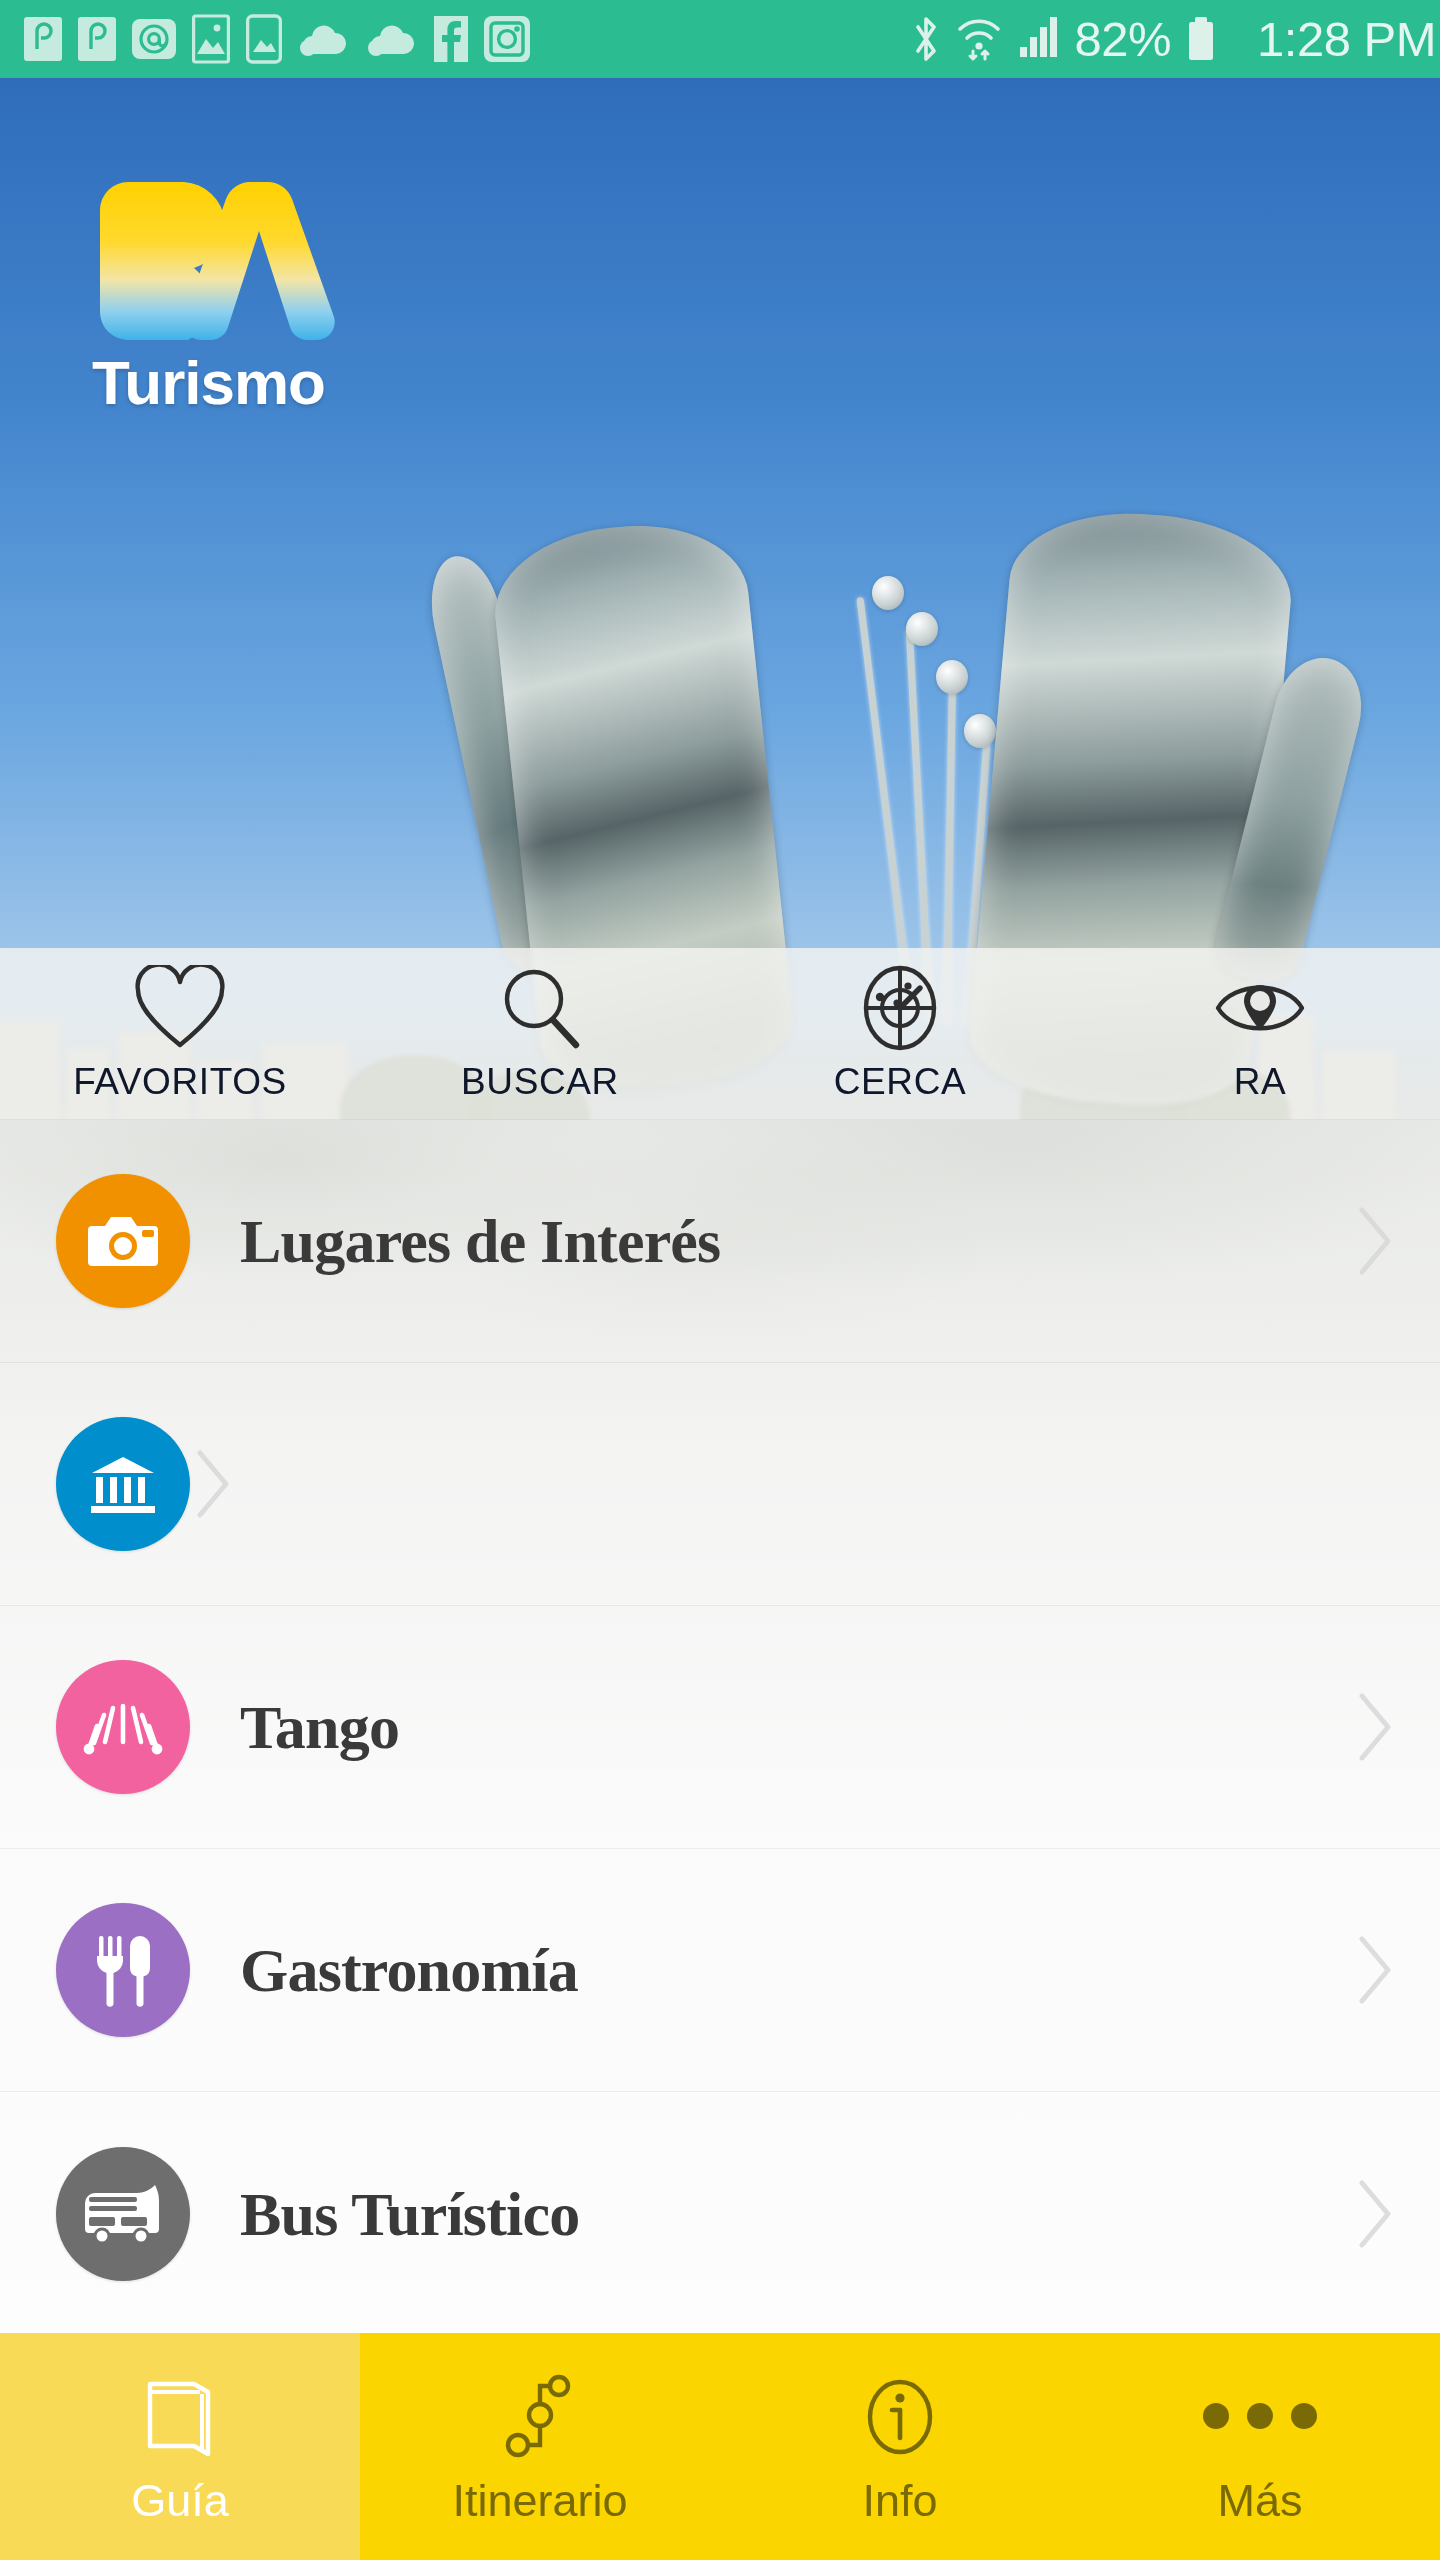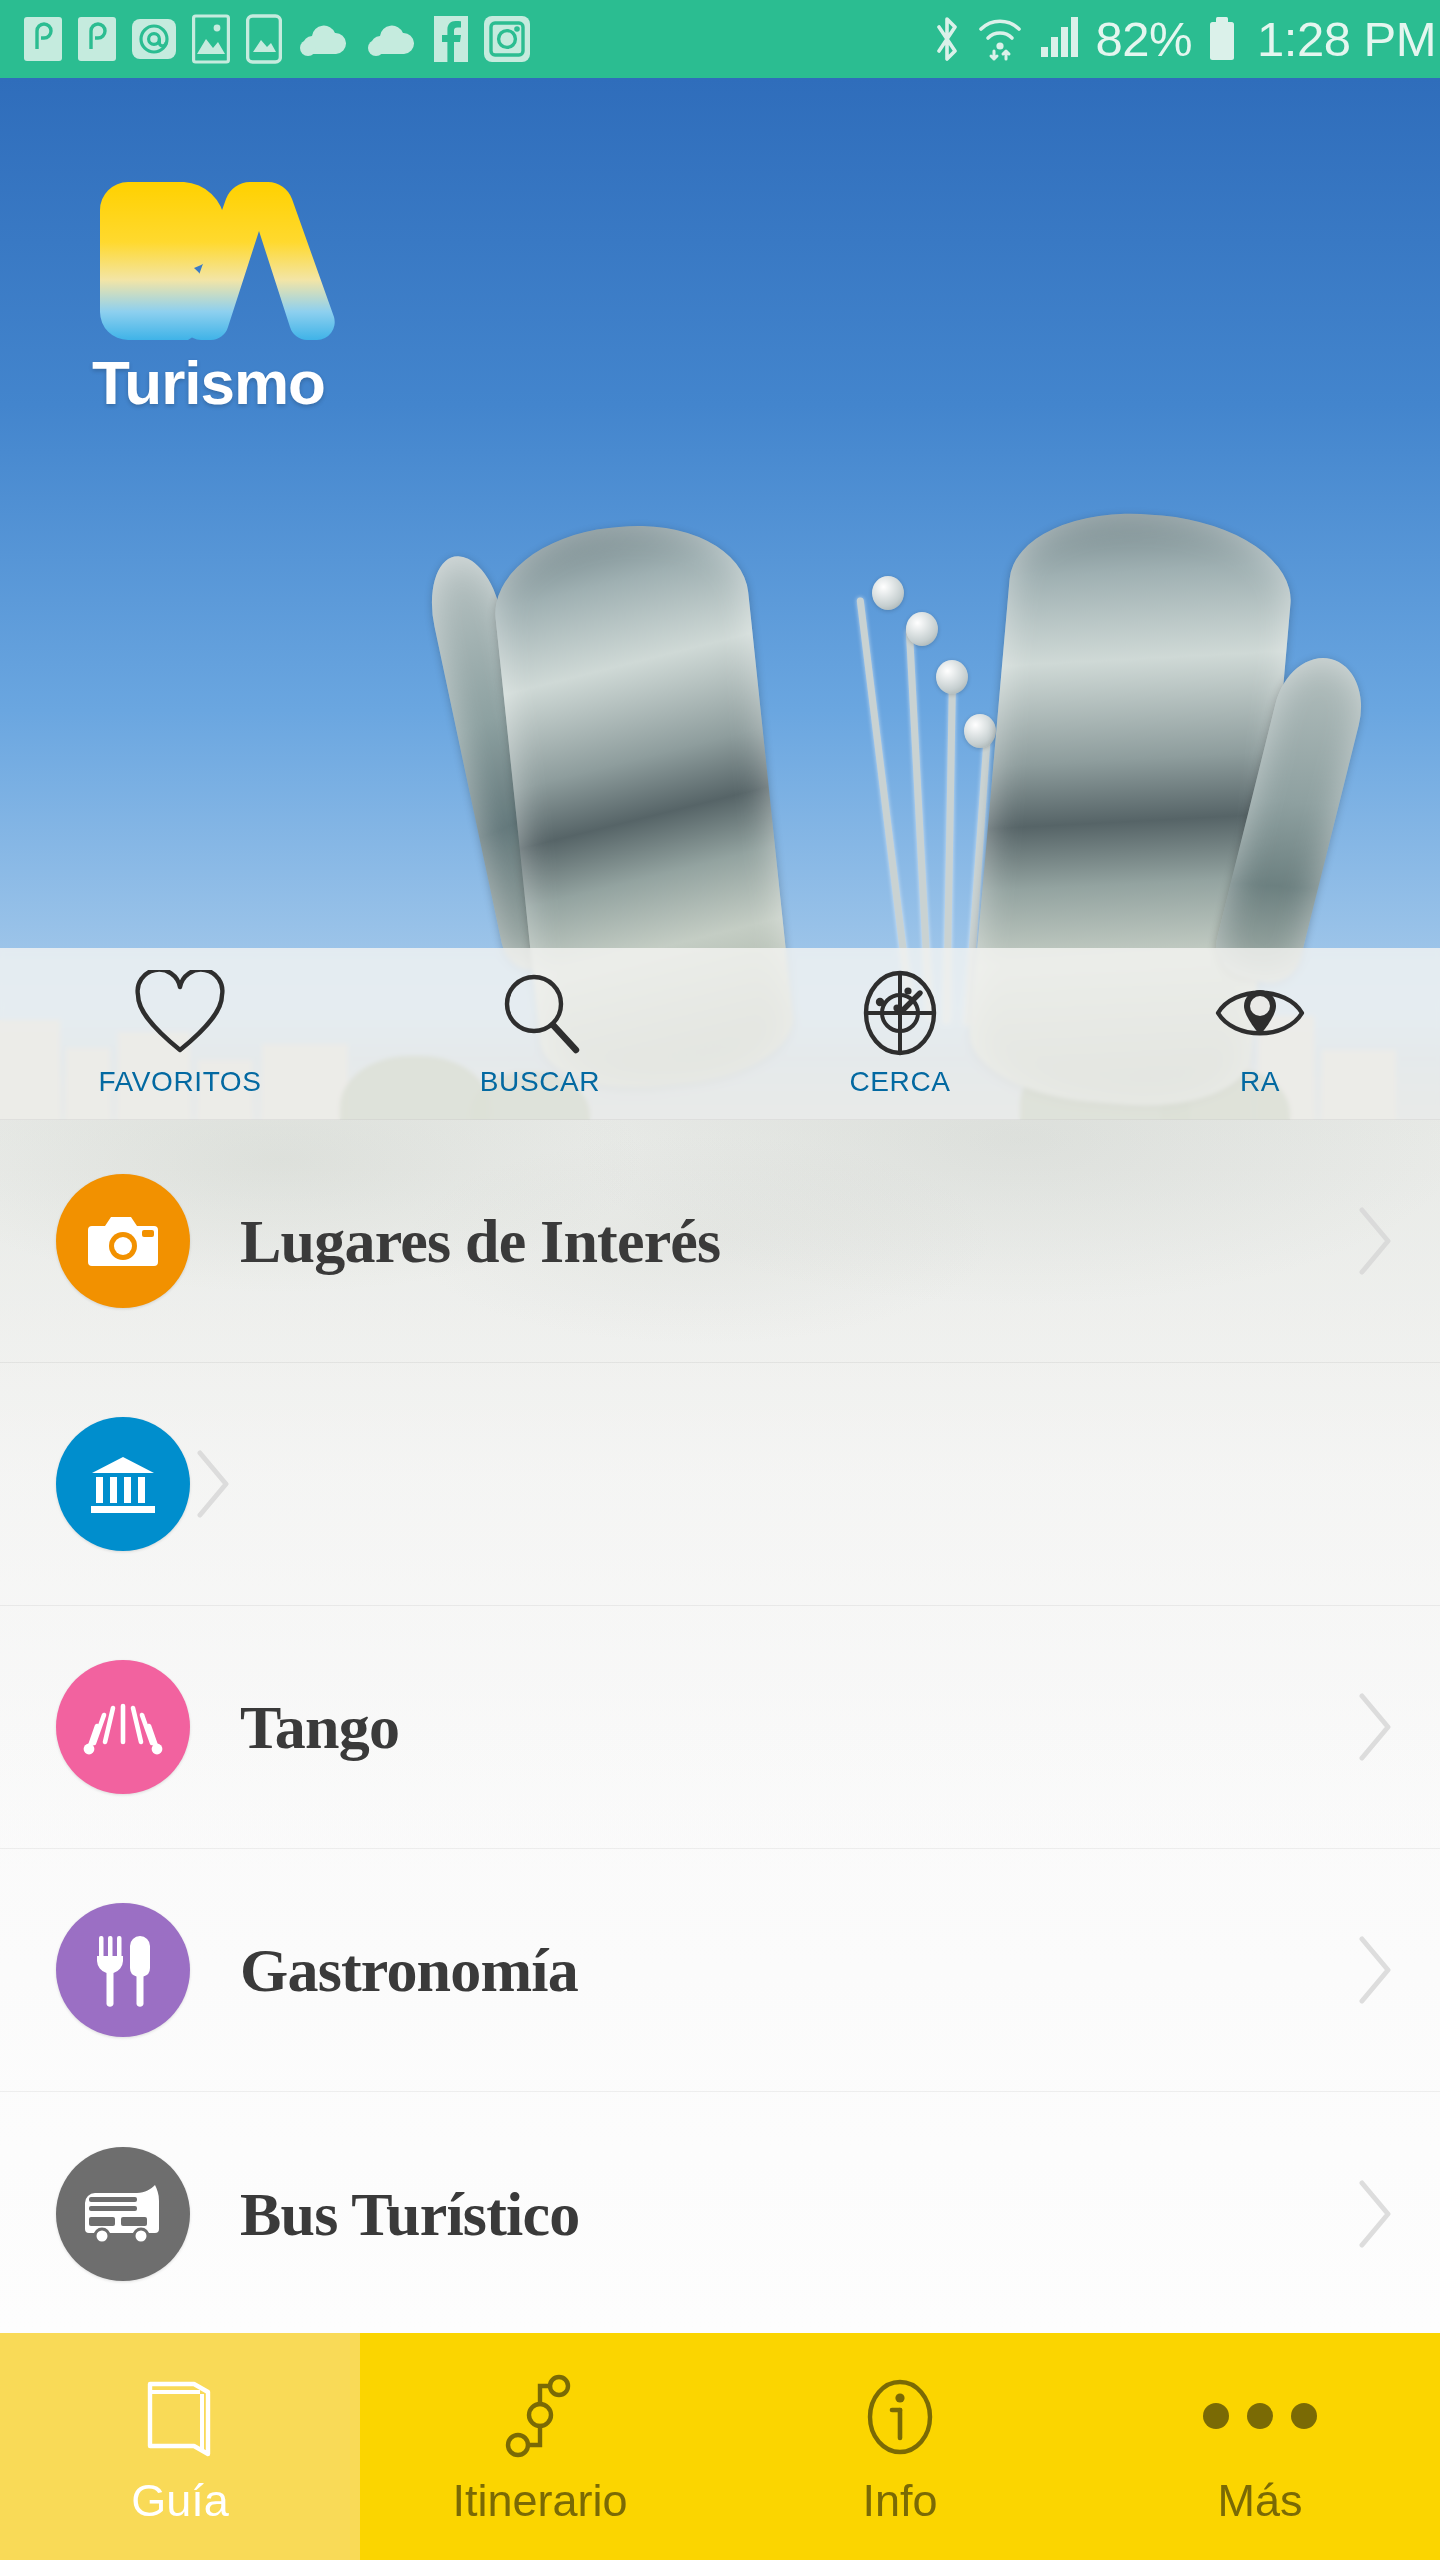--- a/index.html
+++ b/index.html
@@ -19,21 +19,21 @@
     padding:0 4px 0 24px;
   }
   .sb-left{ display:flex; align-items:center; gap:16px; height:78px; }
   .sb-right{ display:flex; align-items:center; gap:14px; height:78px; }
   .sb-ico{ display:block; opacity:.98; }
   .sb-text{
     color:#e4f6ef; font-size:49px; font-weight:400;
     letter-spacing:-0.5px; line-height:1; white-space:nowrap;
     font-family:"Liberation Sans", sans-serif;
   }
-  .sb-time{ margin-left:5px; }
+  .sb-time{ margin-left:26px; }
 
   
   .hero{
     position:absolute; top:78px; left:0; width:1440px; height:1090px;
     overflow:hidden;
     background:linear-gradient(180deg,#2e6fbe 0%, #3d83cf 26%, #5ea0dd 52%, #86bae7 74%, #b9d4ec 92%, #cfdde6 100%);
   }
   .sky-tint{
     position:absolute; inset:0;
     background:linear-gradient(180deg,#2f6dbb 0%, #4385cd 30%, #6aa6e0 58%, #9cc4e9 80%, #c5d9e8 100%);
@@ -88,21 +88,21 @@
     background:rgba(245,245,243,.80);
     backdrop-filter:blur(2px);
     border-bottom:1px solid rgba(200,200,200,.35);
   }
   .action{
     flex:1; display:flex; flex-direction:column;
     align-items:center; justify-content:center; gap:10px;
     cursor:pointer;
   }
   .action .lbl{
-    font-size:28px; color:#0369a1; letter-spacing:.6px; font-weight:400;
+    font-size:37px; color:#0f172a; letter-spacing:.6px; font-weight:400;
     font-family:"Liberation Sans", sans-serif;
     text-align:center;
   }
 
   
   .list{
     position:absolute; top:1120px; left:0; width:1440px; height:1213px;
     background:linear-gradient(180deg,#eff0ef 0%, #f4f4f3 22%, #fafafa 55%, #fdfdfd 100%);
     overflow:hidden;
   }

